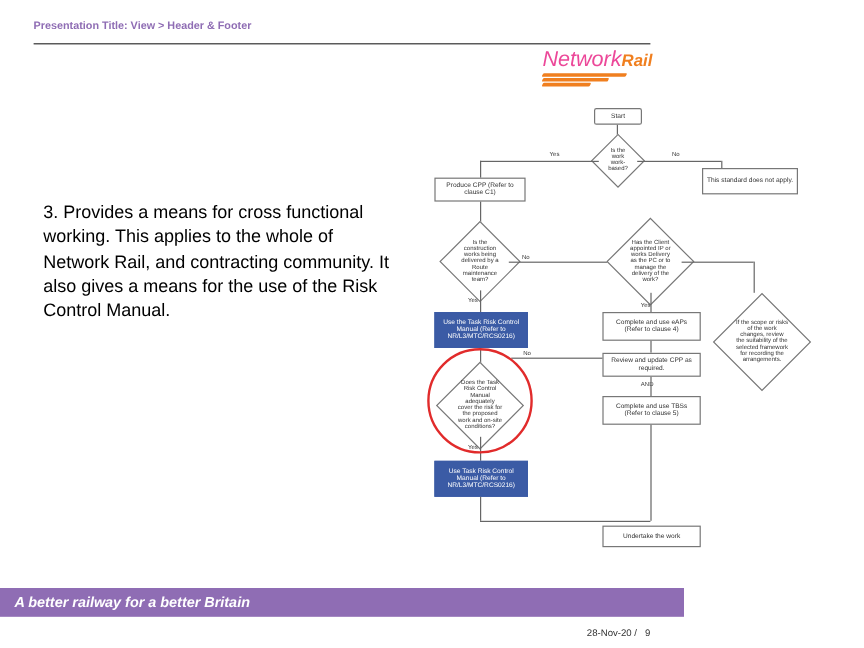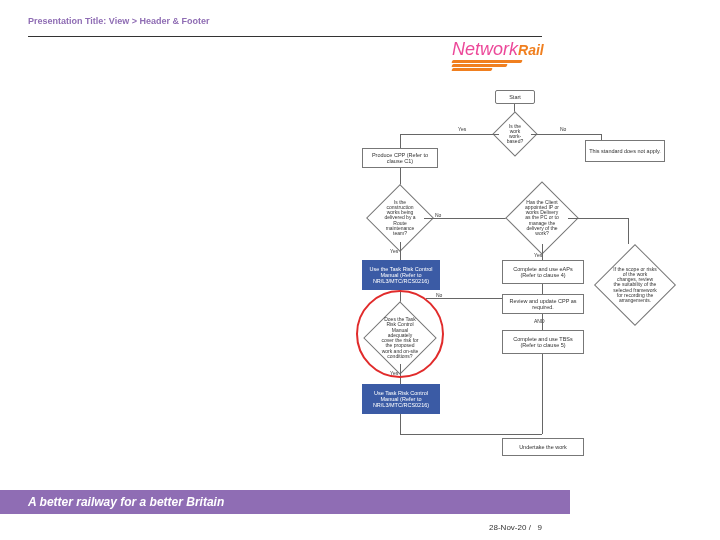--- a/index.html
+++ b/index.html
@@ -25,40 +25,41 @@
   .flow { position: absolute; left: 340px; top: 90px; width: 340px; height: 400px; }
   .flow .box { position: absolute; background: #fff; border: 1px solid #777; font-size: 5.5px; line-height: 1.1; color: #333; display: flex; align-items: center; justify-content: center; text-align: center; padding: 1px 2px; }
   .flow .box.blue { background: #3b5ba5; color: #fff; border: 1px solid #3b5ba5; }
   .flow .diamond { position: absolute; transform: rotate(45deg); border: 1px solid #777; background: #fff; }
   .flow .diamond span { position: absolute; inset: 0; transform: rotate(-45deg); display: flex; align-items: center; justify-content: center; text-align: center; font-size: 5px; line-height: 1.05; color: #333; padding: 6px; }
   .flow .line { position: absolute; background: #666; }
   .flow .lbl { position: absolute; font-size: 5px; color: #333; }
   .ring { position: absolute; border: 2px solid #e12b2b; border-radius: 50%; }
 
   
-  .ftr-bar { position: absolute; left: 0; right: 0; bottom: 26px; height: 24px; background: #8f6db4; display: flex; align-items: center; padding-left: 28px; }
+  .ftr-bar { position: absolute; left: 0; right: 0; bottom: 26px; height: 24px; background: #8f6db4; display: flex; align-items: center; padding-left: 12px; }
   .ftr-bar span { color: #fff; font-style: italic; font-size: 12px; font-weight: bold; }
   .ftr-date { position: absolute; right: 28px; bottom: 8px; font-size: 8px; color: #333; }
 </style>
 </head>
 <body>
 
 <div class="slide">
 
   <div class="hdr-title">Presentation Title: View &gt; Header &amp; Footer</div>
   <div class="hdr-rule"></div>
   <div class="logo">
     <span class="word1">Network</span><span class="word2">Rail</span>
     <div class="swoosh">
         <div class="s1"></div>
         <div class="s2"></div>
         <div class="s3"></div>
       </div>
   </div>
 
+  <div class="body-text">3. Provides a means for cross functional working.  This applies to the whole of Network Rail, and contracting community. It also gives a means for the use of the Risk Control Manual.</div>
 
   <div class="flow">
 
     <div class="box" style="left:155px; top:0px; width:40px; height:14px; border-radius:2px;">Start</div>
     <div class="line" style="left:174px; top:14px; width:1px; height:10px;"></div>
 
     <div class="diamond" style="left:159px; top:28px; width:32px; height:32px;">
         <span>Is the work work-based?</span>
       </div>
 

